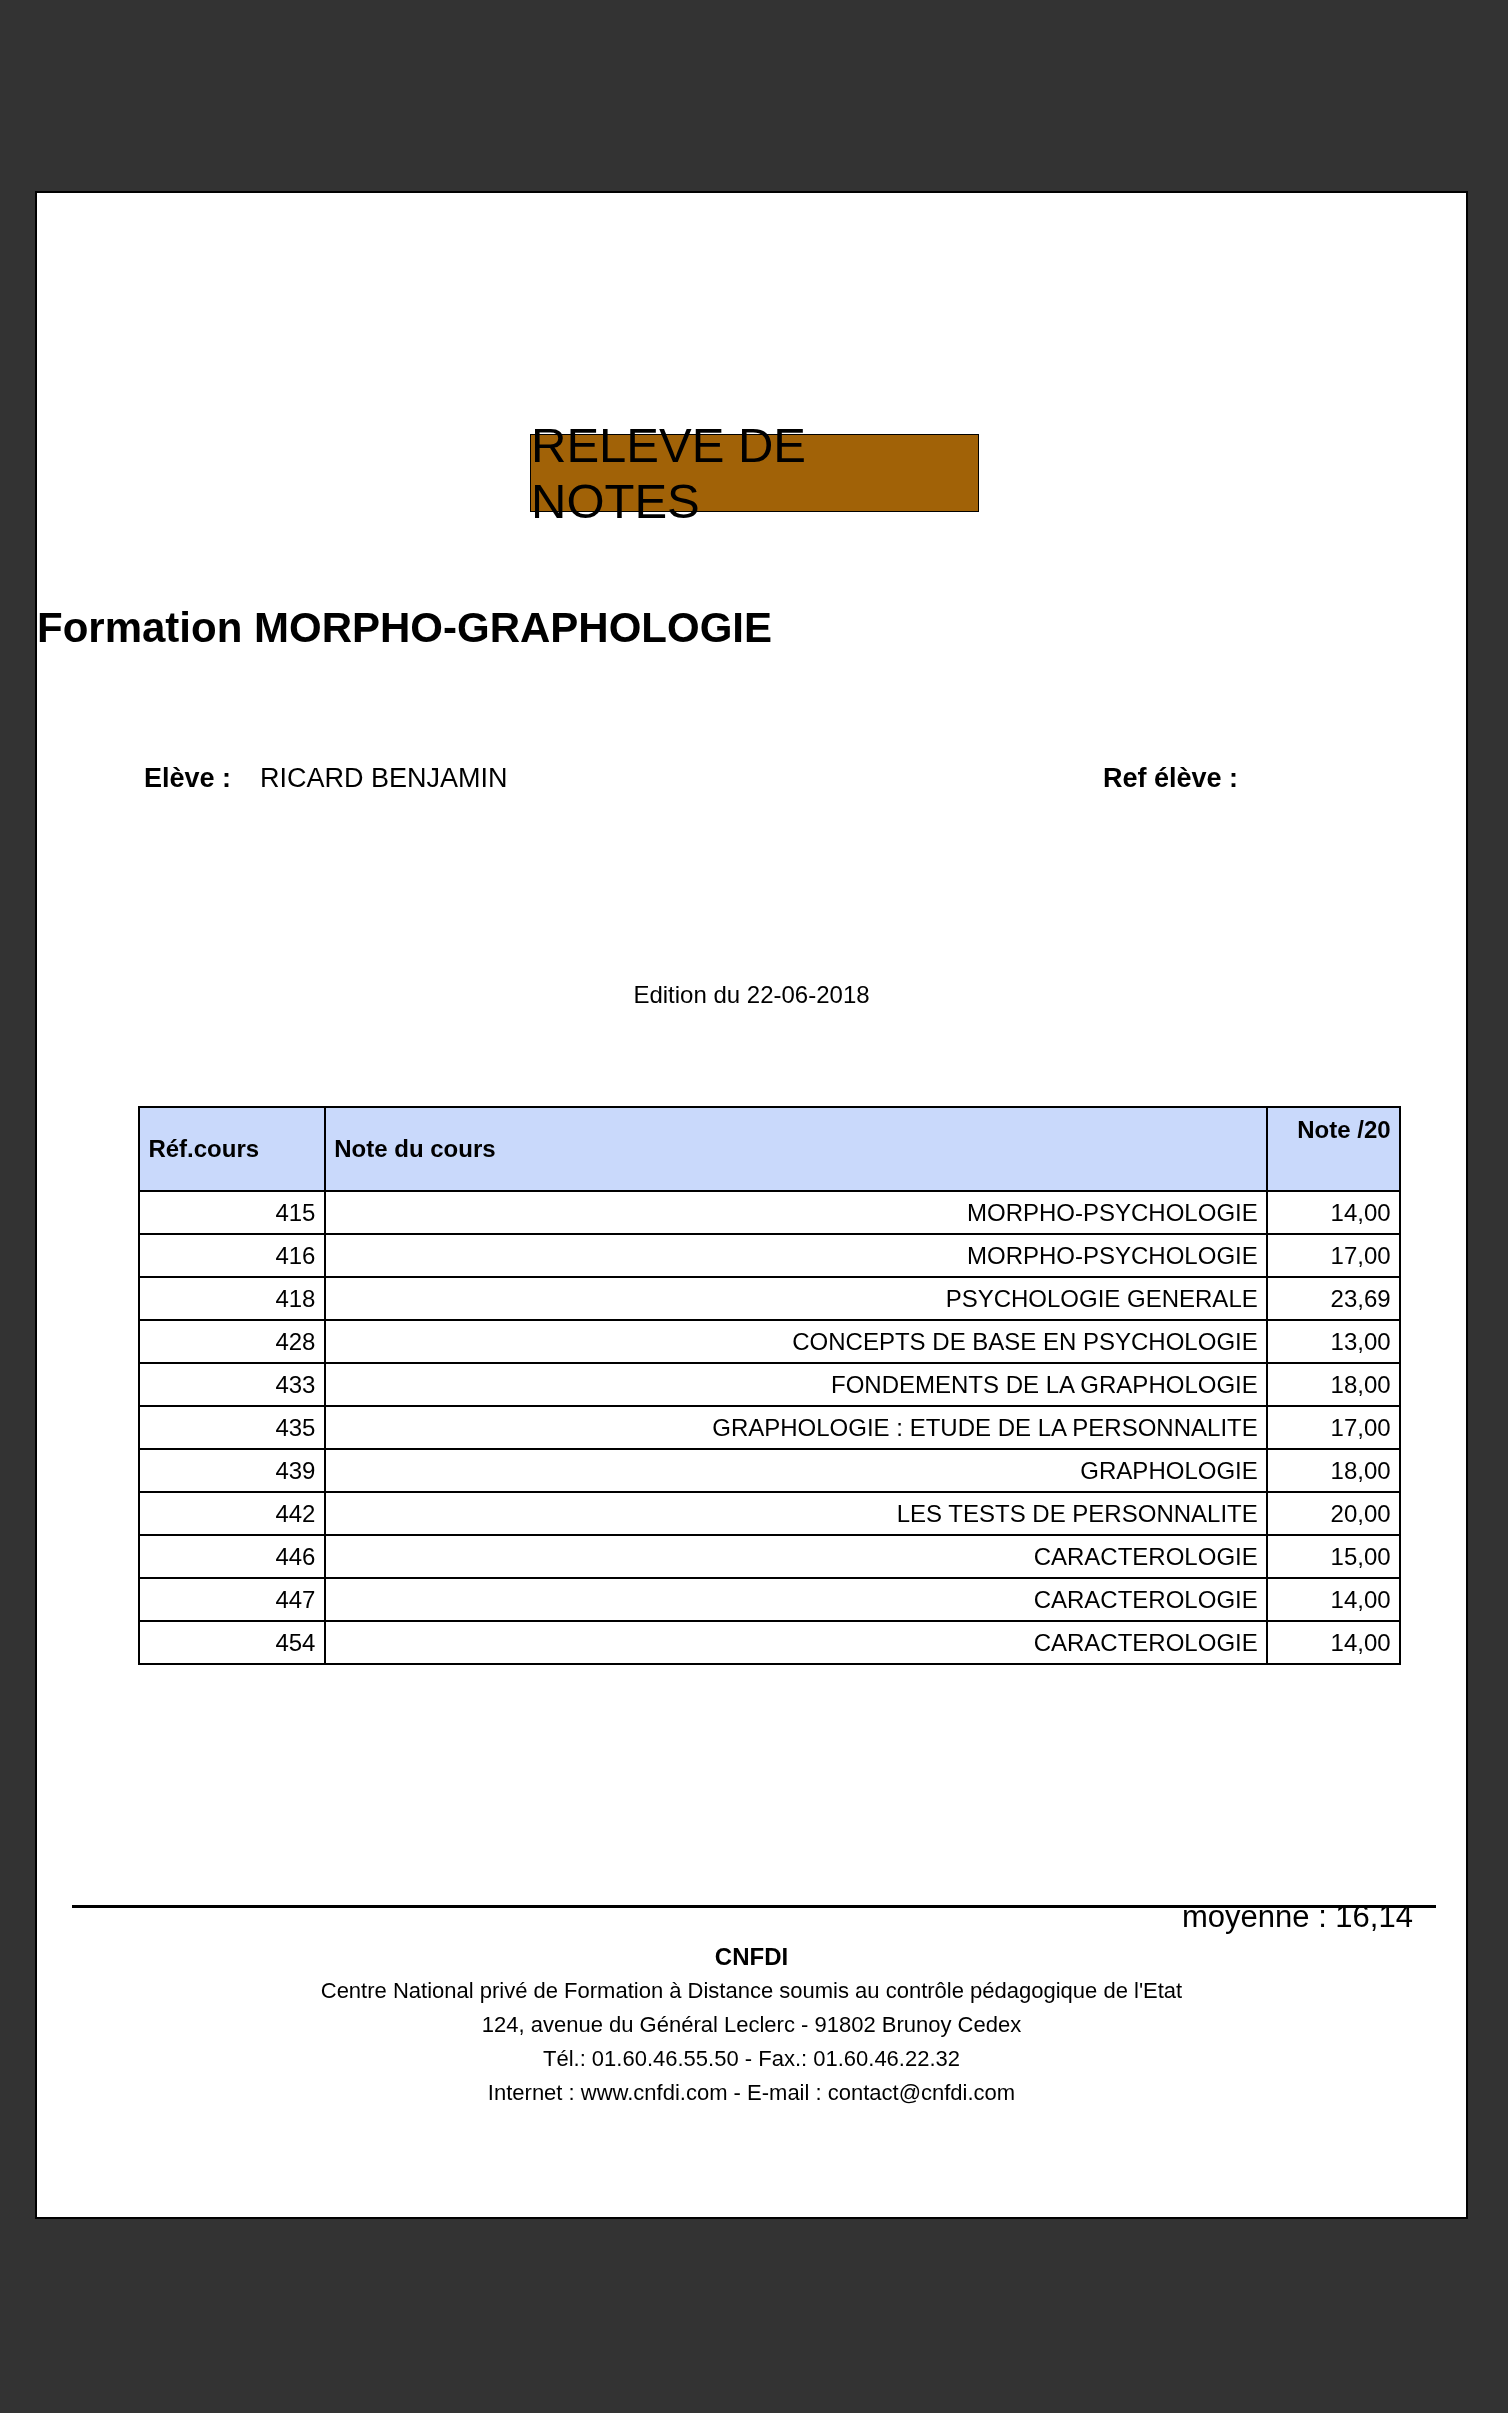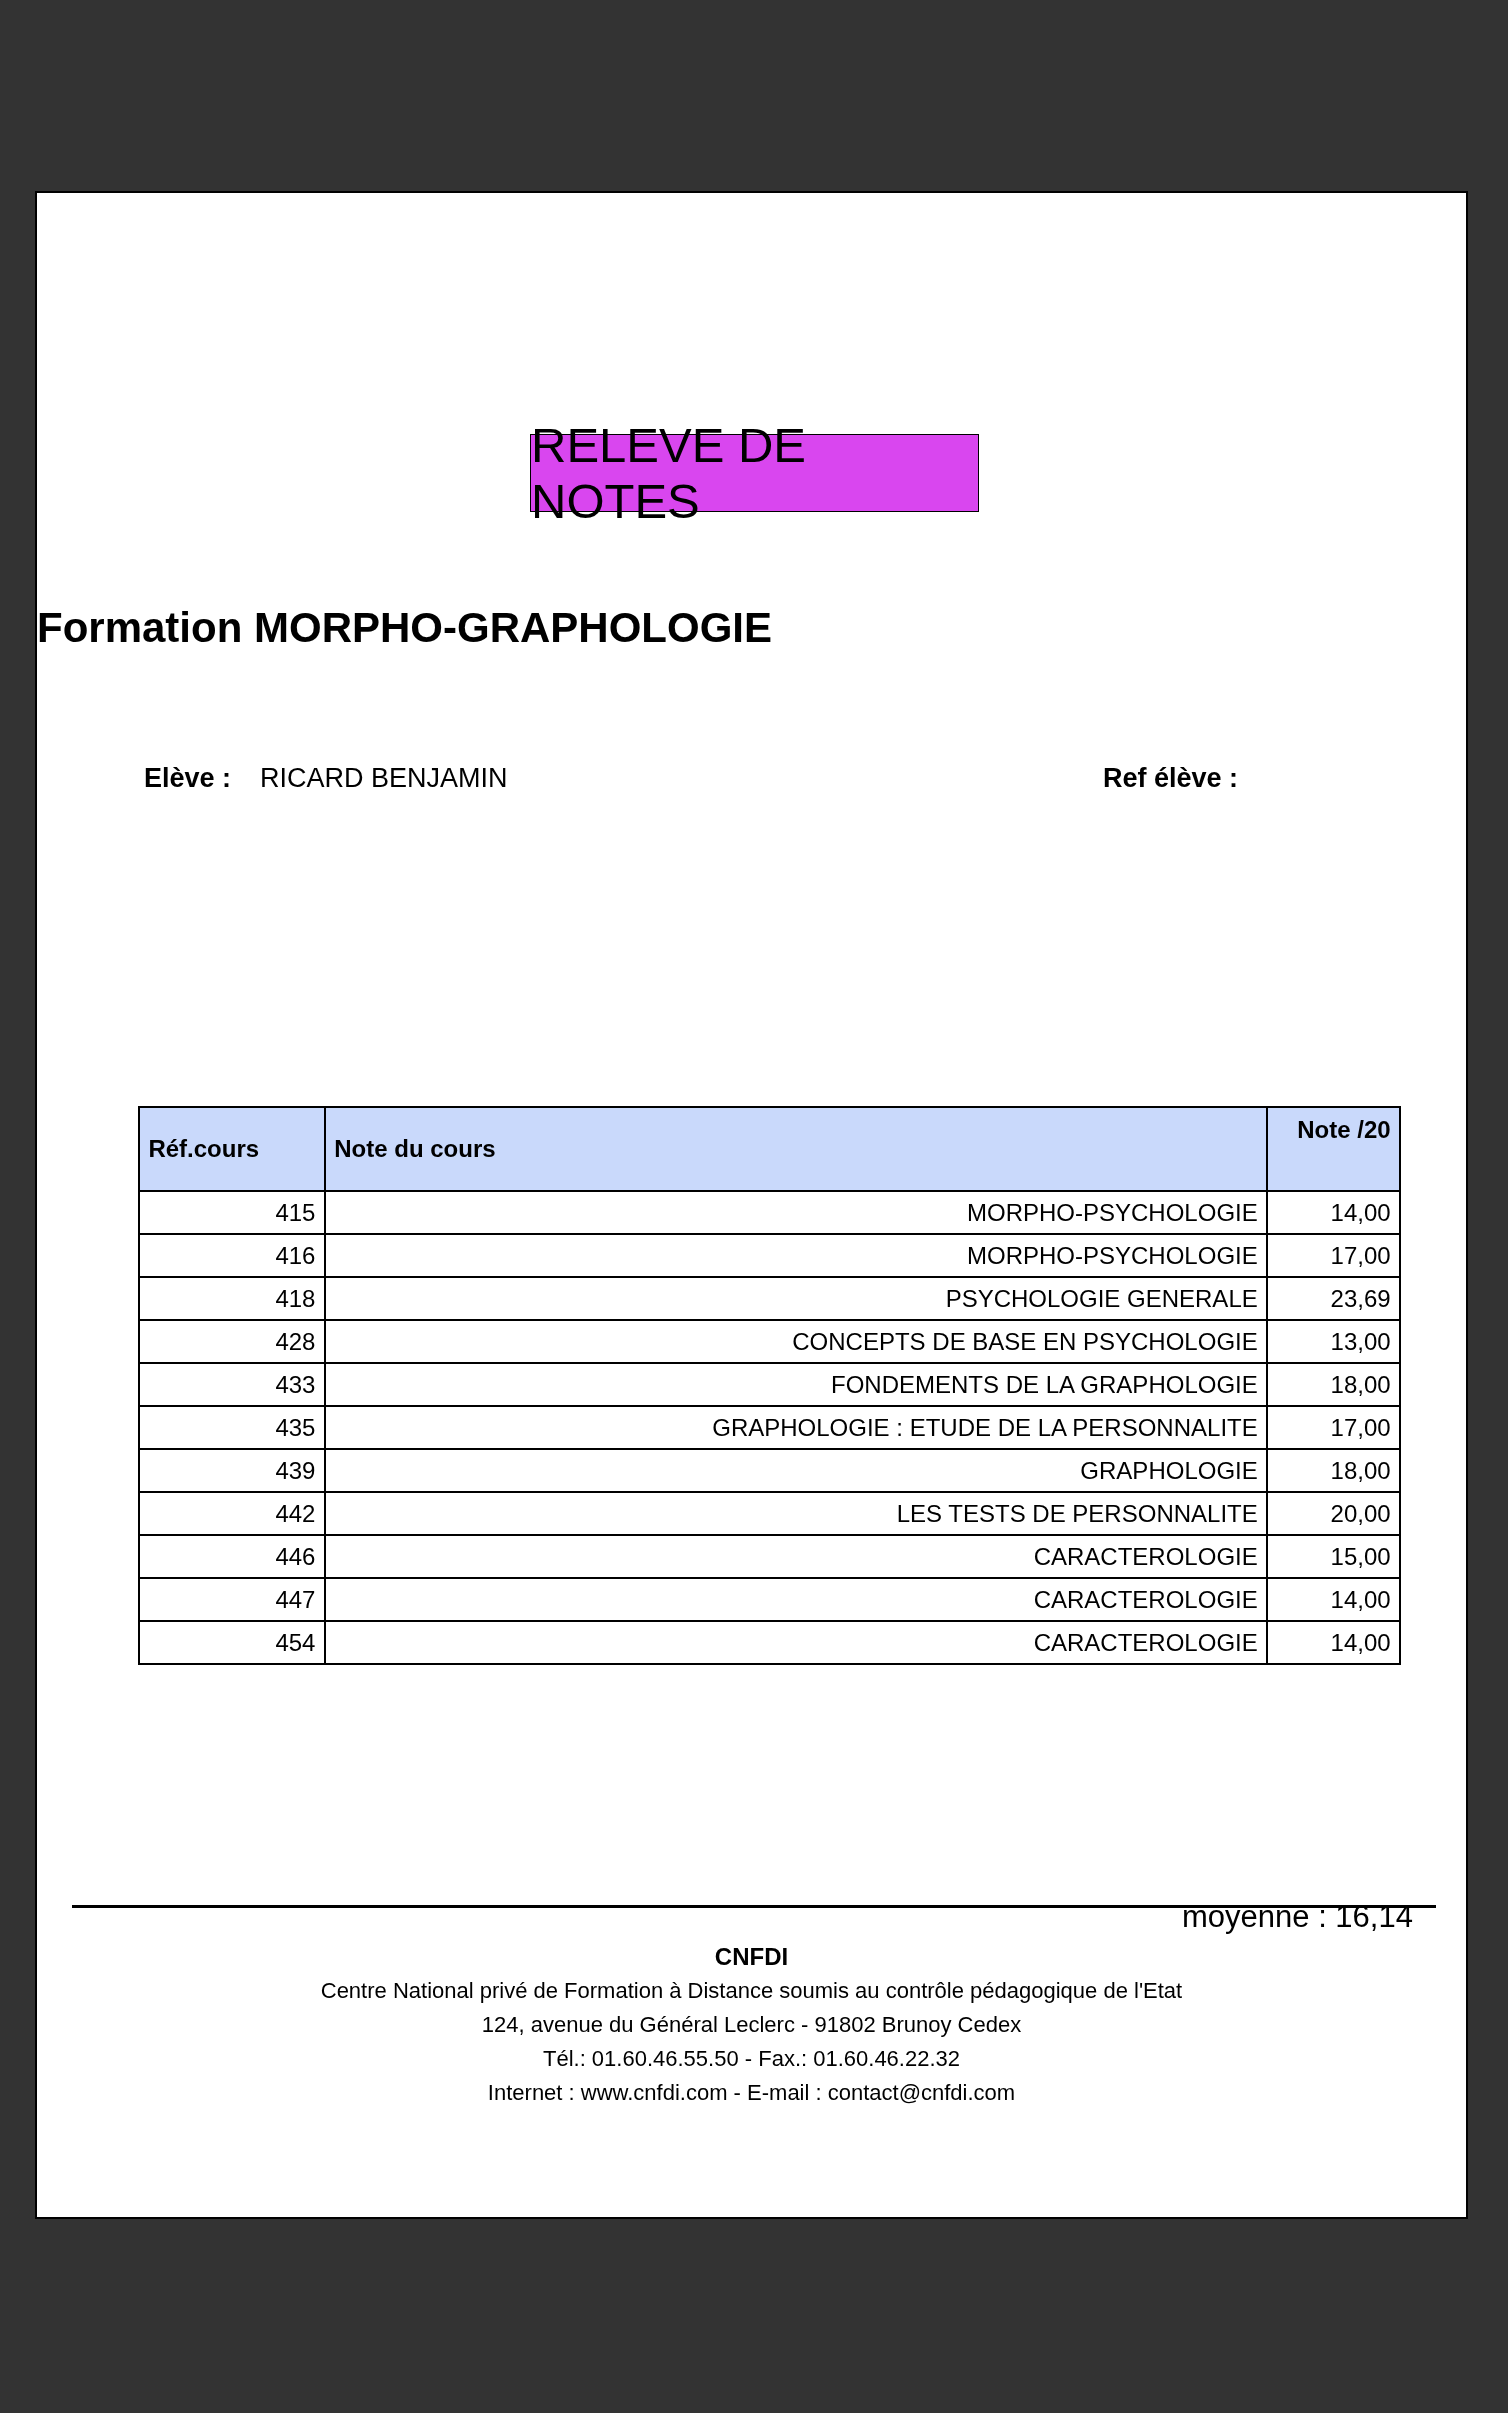--- a/index.html
+++ b/index.html
@@ -16,21 +16,21 @@
       left: 35px; top: 191px;
       width: 1433px; height: 2028px;
       background: #ffffff;
       border: 2.5px solid #000;
       box-sizing: border-box;
     }
     .title-box {
       position: absolute;
       left: 493px; top: 241px;
       width: 449px; height: 78px;
-      background: #d946ef;
+      background: #a16207;
       border: 1.7px solid #000;
       box-sizing: border-box;
       display: flex; align-items: center; justify-content: center;
       font-size: 49px;
       letter-spacing: 0px;
     }
     .formation {
       position: absolute;
       left: 0; right: 0; top: 411px;
       text-align: left;
@@ -119,20 +119,21 @@
 
   <div class="eleve">
     <span class="lbl">Elève :</span><span class="val">RICARD BENJAMIN</span>
   </div>
 
   <div class="ref">
     <span>Ref élève :</span>
     <span></span>
   </div>
 
+  <div class="edition">Edition du 22-06-2018</div>
 
   <table class="notes">
     <thead>
       <tr>
         <th class="col-ref">Réf.cours</th>
         <th class="col-title">Note du cours</th>
         <th class="col-note note">Note /20</th>
       </tr>
     </thead>
     <tbody id="grades-body">

